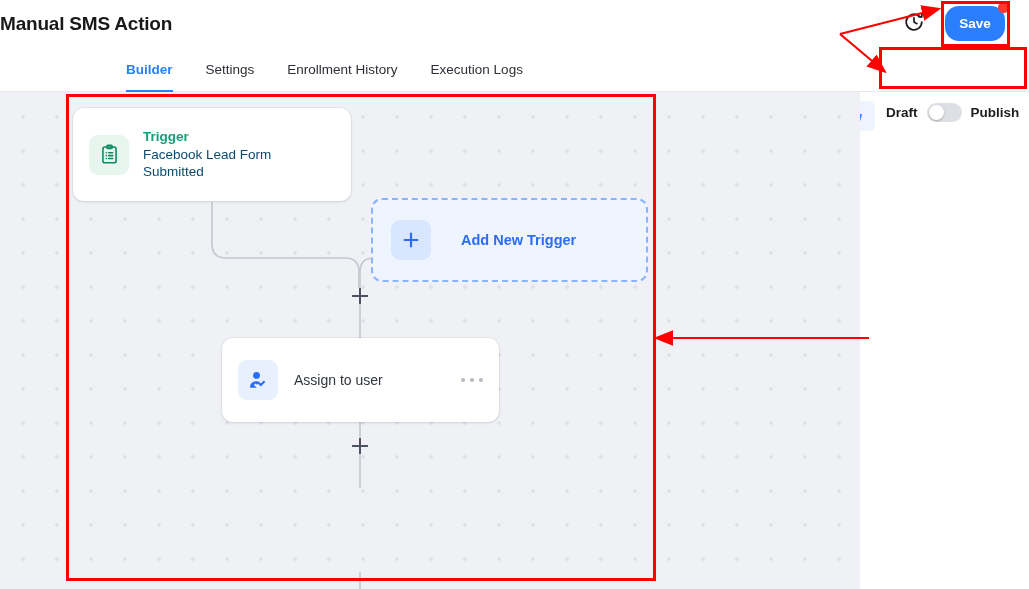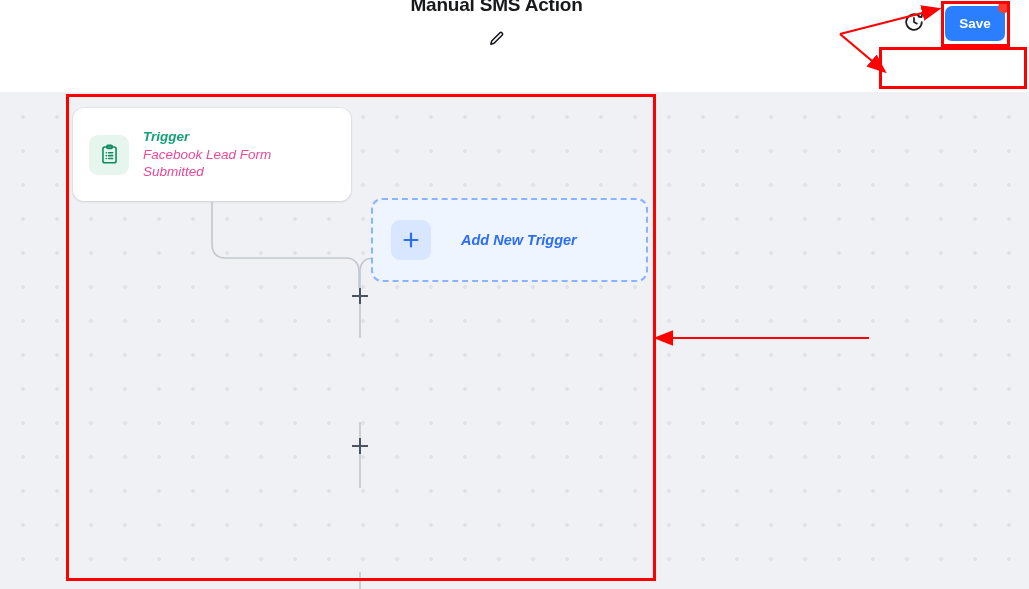--- a/index.html
+++ b/index.html
@@ -11,34 +11,34 @@
   }
   #app { position: relative; width: 1029px; height: 589px; }
 
   
   .header {
     position: absolute; left: 0; top: 0; width: 1029px; height: 47px;
     background: #ffffff;
   }
   .title-wrap {
     position: absolute; left: 0; top: 0; width: 993px; height: 47px;
-    display: flex; align-items: center; justify-content: flex-end; gap: 14px; flex-direction: column;
+    display: flex; align-items: center; justify-content: space-between; gap: 14px;
   }
   .page-title {
     font-size: 19px; font-weight: 700; color: #18191b; letter-spacing: -0.2px;
   }
   .pencil-edit { width: 17px; height: 17px; display: block; }
 
   .history-icon {
     position: absolute; left: 903px; top: 11px; width: 22px; height: 22px;
     cursor: pointer;
   }
   .save-button {
     position: absolute; left: 945px; top: 6px; width: 60px; height: 35px;
-    background: #2b7fff; color: #ffffff; border: none; border-radius: 7px;
+    background: #2b7fff; color: #ffffff; border: none; border-radius: 14px;
     font-family: "Liberation Sans", sans-serif;
     font-size: 13.5px; font-weight: 700; cursor: pointer;
     display: flex; align-items: center; justify-content: center;
   }
   .save-dot {
     position: absolute; left: 998px; top: 2px;
     width: 11px; height: 11px; border-radius: 50%; background: #ff3b30;
   }
 
   
@@ -74,47 +74,46 @@
     position: relative; cursor: pointer; flex: none;
   }
   .toggle .knob {
     position: absolute; left: 2px; top: 2px; width: 15px; height: 15px;
     border-radius: 50%; background: #ffffff;
     box-shadow: 0 1px 2px rgba(0,0,0,.25);
   }
 
   
   .canvas {
-    position: absolute; left: 0; top: 92px; width: 1029px; height: 497px;
+    position: absolute; left: 0; top: 92px; width: 860px; height: 497px;
     background-color: #eff1f5;
     background-image: radial-gradient(circle, #dfe2e8 1.6px, transparent 1.7px);
     background-size: 34px 34px;
     background-position: 6px 8px;
     overflow: hidden;
-    font-style: italic;
   }
   .edges { position: absolute; left: 0; top: 0; width: 1029px; height: 497px; }
 
   .node {
     position: absolute; background: #ffffff; border-radius: 11px;
     box-shadow: 0 1px 3px rgba(16,24,40,.10), 0 0 0 1px rgba(16,24,40,.045);
   }
   .node-trigger {
     left: 73px; top: 16px; width: 278px; height: 93px;
     display: flex; align-items: center; padding: 0 16px; gap: 14px;
   }
   .icon-box {
     width: 40px; height: 40px; border-radius: 9px; flex: none;
     display: flex; align-items: center; justify-content: center;
   }
   .icon-green-soft { background: #e6f6ee; }
   .icon-blue-soft  { background: #e8f0fe; }
   .trigger-texts { display: flex; flex-direction: column; gap: 2px; }
   .trigger-kicker { font-size: 13.5px; font-weight: 700; color: #16a07a; }
-  .trigger-name { font-size: 13.5px; color: #ec4899; line-height: 17px; max-width: 170px; }
+  .trigger-name { font-size: 13.5px; color: #0c4a6e; line-height: 17px; max-width: 170px; }
 
   .node-add-trigger {
     position: absolute; left: 371px; top: 106px; width: 277px; height: 84px;
     border: 2px dashed #8bb4ff; background: #eff5ff; border-radius: 11px;
     display: flex; align-items: center; padding: 0 18px; gap: 30px;
     cursor: pointer;
   }
   .add-plus-box {
     width: 40px; height: 40px; border-radius: 9px; background: #d9e6ff;
     display: flex; align-items: center; justify-content: center; flex: none;
@@ -175,20 +174,38 @@
         <path d="M20.5 12a8.5 8.5 0 1 1-2.6-6.1"></path>
         <polyline points="20.8,3.3 20.3,6.6 17,6.2"></polyline>
         <polyline points="12,7.4 12,12 15.2,13.8"></polyline>
       </svg>
     </span>
 
     <button class="save-button">Save</button>
     <span class="save-dot"></span>
   </div>
 
+  <div class="tabbar">
+    <div class="tabs">
+      <div class="tab active">Builder</div>
+      <div class="tab">Settings</div>
+      <div class="tab">Enrollment History</div>
+      <div class="tab">Execution Logs</div>
+    </div>
+
+    <button class="test-workflow">Test Workflow</button>
+
+    <div class="publish-group">
+      <span class="pg-label">Draft</span>
+      <span class="toggle">
+          <span class="knob"></span>
+        </span>
+      <span class="pg-label">Publish</span>
+    </div>
+  </div>
 
   <div class="canvas">
 
     <svg class="edges">
       <g fill="none" stroke="#c3c7cf" stroke-width="1.6">
         <path d="M212 110 V 152 Q 212 166 226 166 H 345 Q 359 166 359 180 V 196"></path>
         <path d="M509 190 V 152 Q 509 166 495 166 H 374 Q 360 166 360 180 V 196"></path>
         <path d="M360 212 V 246"></path>
         <path d="M360 330 V 346"></path>
         <path d="M360 362 V 396"></path>
@@ -220,20 +237,35 @@
         <svg viewBox="0 0 24 24" width="22" height="22" fill="none" stroke="#2b6ef5" stroke-width="2.4" stroke-linecap="round">
           <line x1="12" y1="5" x2="12" y2="19"></line>
             <line x1="5" y1="12" x2="19" y2="12"></line>
         </svg>
       </span>
       <span class="add-trigger-label">Add New Trigger</span>
     </div>
 
     <div class="plus-junction pj-1"></div>
 
+    <div class="node node-action node-assign">
+      <span class="icon-box icon-blue-soft">
+        <svg viewBox="0 0 24 24" width="22" height="22" fill="#2b6ef5">
+          <circle cx="10.4" cy="7" r="3.7"></circle>
+          <path d="M3.4 19.4c0-3.7 3.2-6 7-6 1.3 0 2.6.3 3.6.8l-3.1 3.1-1.6-1.6-1.7 1.7 3.3 3.3.4-.4v.1H3.4z"></path>
+          <path d="M13.2 17.3l1.8 1.8 5-5-1.6-1.6-3.4 3.4-1.8-1.8-1.6 1.6z"></path>
+        </svg>
+      </span>
+      <span class="action-label">Assign to user</span>
+      <span class="dots-menu">
+          <i></i>
+          <i></i>
+          <i></i>
+        </span>
+    </div>
 
     <div class="plus-junction pj-2"></div>
 
 
   </div>
 
   <div class="anno anno-rect rect-canvas"></div>
   <div class="anno anno-rect rect-save"></div>
   <div class="anno anno-rect rect-publish"></div>
 

